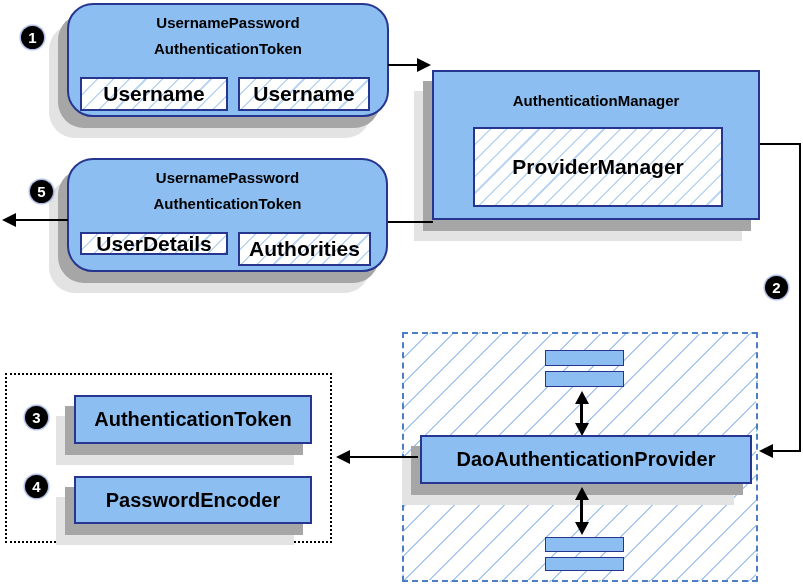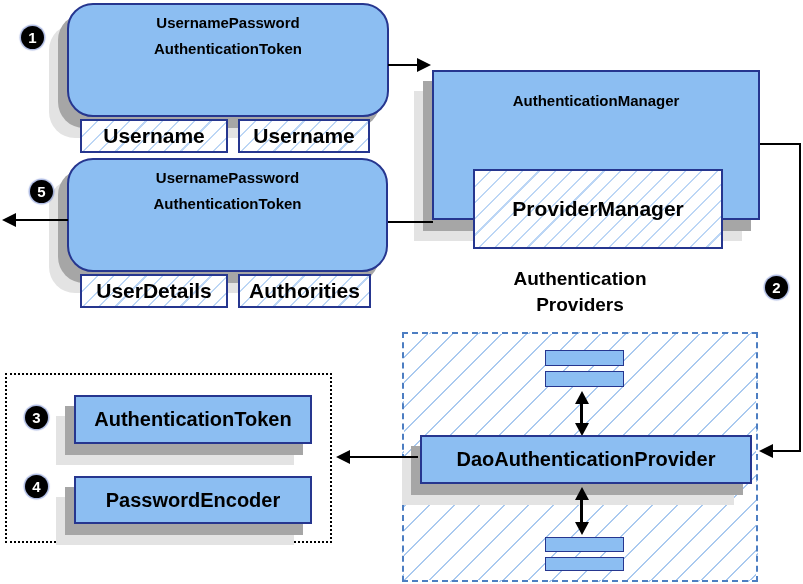--- a/index.html
+++ b/index.html
@@ -9,21 +9,21 @@
   }
   .box{
     position:absolute;box-sizing:border-box;background:#8cbef2;border:2.5px solid #26368f;
     box-shadow:-9px 11px 0 0 #a6a6a6,-18px 21px 0 0 #e3e3e3;
   }
   .rounded{border-radius:26px;}
   .box-title{position:absolute;left:0;right:0;text-align:center;font-weight:bold;font-size:15px;line-height:26px;}
   .field{
     position:absolute;box-sizing:border-box;border:2px solid #26368f;background-color:#ffffff;
     background-image:repeating-linear-gradient(135deg, rgba(0,0,0,0) 0 10px, #bcd6f5 10px 11.5px);
-    display:flex;align-items:center;justify-content:center;font-weight:bold;font-size:21px;margin-top:42px;
+    display:flex;align-items:center;justify-content:center;font-weight:bold;font-size:21px;
   }
   .centered-label{display:flex;align-items:center;justify-content:center;font-weight:bold;font-size:20px;}
   .dashedbox{
     position:absolute;box-sizing:border-box;border:2px dashed #4d7ec2;background-color:#ffffff;
     background-image:repeating-linear-gradient(135deg, rgba(0,0,0,0) 0 16px, #a9c9ef 16px 17.5px);
   }
   .dottedbox{position:absolute;box-sizing:border-box;border:2px dotted #000;background:transparent;}
   .bar{position:absolute;box-sizing:border-box;background:#8cbef2;border:1.5px solid #26368f;}
   .flowline{position:absolute;background:#000;}
   .ah-right{position:absolute;width:0;height:0;border-top:7px solid transparent;border-bottom:7px solid transparent;border-left:14px solid #000;}
@@ -70,21 +70,21 @@
       </div>
   </div>
 
   <div class="flowline" style="left:387px;top:221px;width:46px;height:2px;"></div>
 
   <div class="box rounded" style="left:67px;top:158px;width:321px;height:114px;">
     <div class="box-title" style="top:5px;">
       <div>UsernamePassword</div>
       <div>AuthenticationToken</div>
     </div>
-    <div class="field" style="left:11px;top:72px;width:148px;height:34px;">
+    <div class="field" style="left:11px;top:72px;width:148px;height:23px;">
         <span>UserDetails</span>
       </div>
     <div class="field" style="left:169px;top:72px;width:133px;height:34px;">
         <span>Authorities</span>
       </div>
   </div>
 
   <div class="flowline" style="left:12px;top:219px;width:56px;height:2px;"></div>
   <div class="ah-left" style="left:2px;top:213px;"></div>
   <div class="badge" style="left:30px;top:180px;">
@@ -92,24 +92,20 @@
     </div>
 
   <div class="flowline" style="left:760px;top:143px;width:41px;height:2px;"></div>
   <div class="flowline" style="left:799px;top:143px;width:2px;height:309px;"></div>
   <div class="flowline" style="left:772px;top:450px;width:29px;height:2px;"></div>
   <div class="ah-left" style="left:759px;top:444px;"></div>
   <div class="badge" style="left:765px;top:276px;">
       <span>2</span>
     </div>
 
-  <div class="two-line" style="left:468px;top:266px;width:224px;">
-    <div>Authentication</div>
-    <div>Providers</div>
-  </div>
 
   <div class="dashedbox" style="left:402px;top:332px;width:356px;height:250px;padding-left:34px;">
     <div class="bar" style="left:141px;top:16px;width:79px;height:16px;"></div>
     <div class="bar" style="left:141px;top:37px;width:79px;height:16px;"></div>
 
     <div class="tri-up" style="left:171px;top:57px;"></div>
     <div class="flowline" style="left:176px;top:68px;width:3px;height:23px;"></div>
     <div class="tri-down" style="left:171px;top:89px;"></div>
 
     <div class="box centered-label" style="left:16px;top:101px;width:332px;height:49px;">

